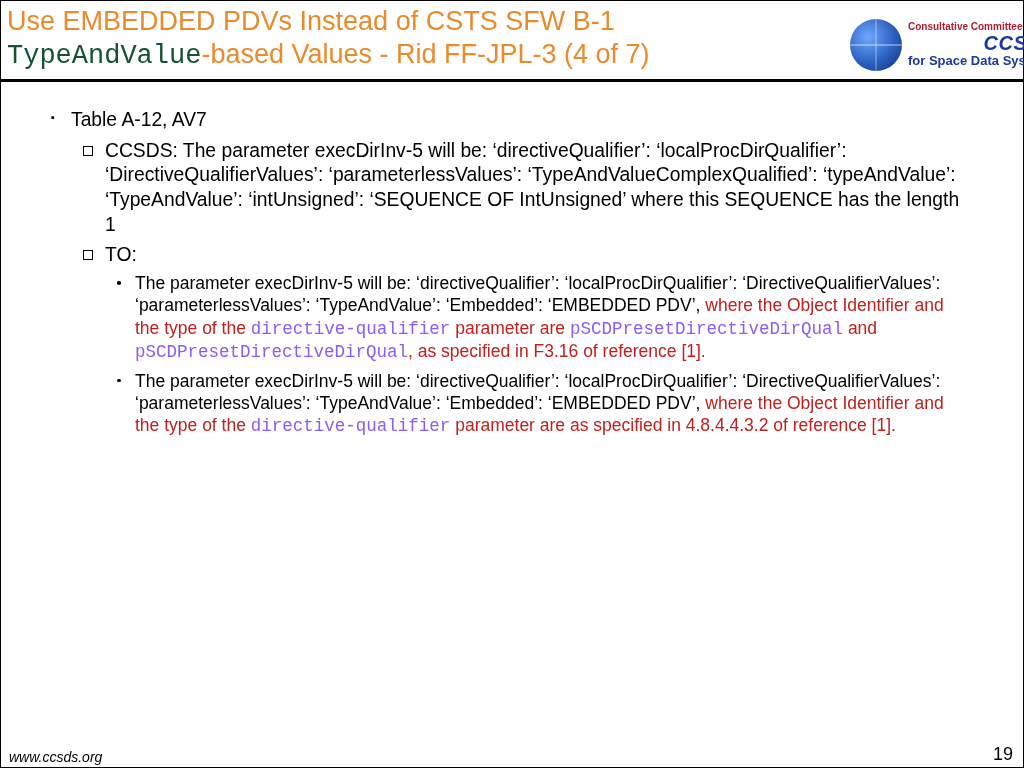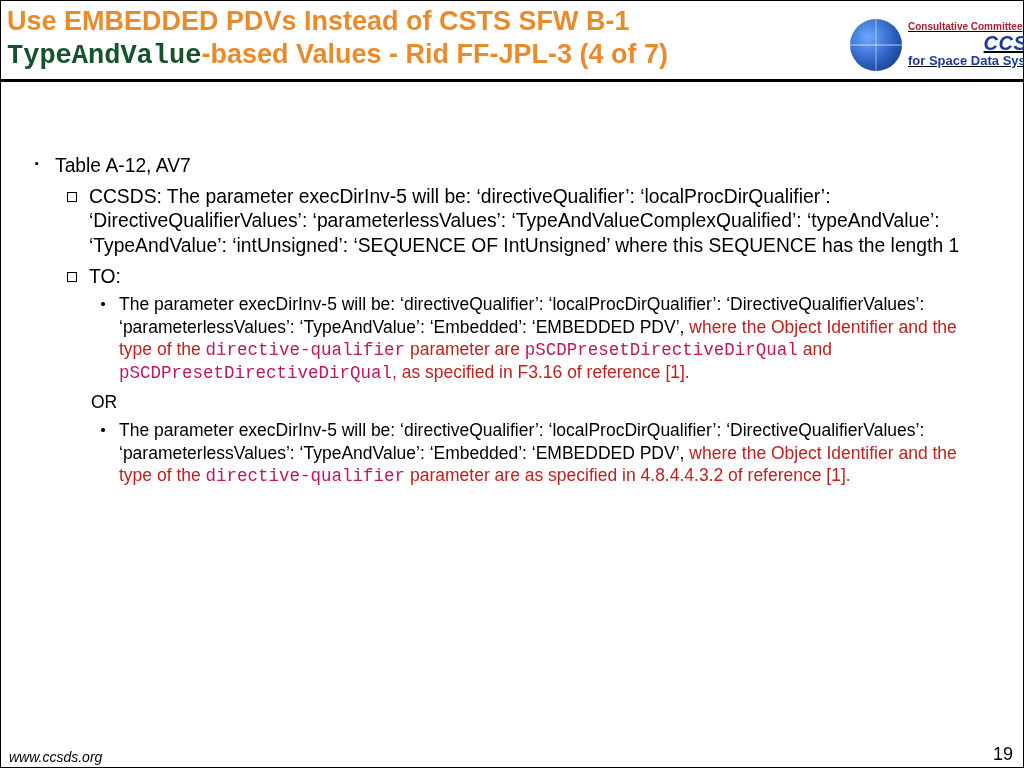--- a/index.html
+++ b/index.html
@@ -8,58 +8,57 @@
     width: 1024px; height: 768px; position: relative;
     border: 1px solid #000;
   }
   .header {
     position: relative;
     padding: 4px 6px 6px 6px;
     border-bottom: 3px solid #000;
   }
   .title-line {
     font-size: 27px;
-    font-weight: bold;
+    font-weight: normal;
     line-height: 1.22;
     color: #e98a2b;
   }
   .title-code {
     font-family: "Courier New", monospace;
     color: #14532d;
   }
   .logo {
     position: absolute;
     top: 14px; right: 8px;
     width: 165px; height: 60px;
-    display: flex; align-items: center; text-decoration: underline;
+    display: flex; align-items: center;
   }
   .logo-sphere {
     width: 52px; height: 52px; border-radius: 50%;
     background: radial-gradient(circle at 35% 35%, #6ea8ff 0%, #2a5fbf 55%, #0b2f73 100%);
     position: relative;
     flex: 0 0 52px;
   }
   .logo-sphere::after {
     content: ""; position: absolute; inset: 0;
     border-radius: 50%;
     background:
       linear-gradient(transparent 48%, rgba(255,255,255,.35) 48% 52%, transparent 52%),
       linear-gradient(90deg, transparent 48%, rgba(255,255,255,.25) 48% 52%, transparent 52%);
   }
   .logo-text { margin-left: 6px; line-height: 1.05; }
   .logo-l1 { color: #b01c2e; font-weight: bold; font-size: 10px; white-space: nowrap; }
   .logo-brand { color: #1a3a9c; font-weight: 900; font-size: 20px; letter-spacing: .5px; font-style: italic; text-align: right;}
   .logo-l2 { color: #1a3a9c; font-weight: bold; font-size: 13px; white-space: nowrap; }
 
   .body {
-    padding: 26px 60px 10px 24px;
+    padding: 26px 60px 10px 40px;
     font-size: 19.3px;
     line-height: 1.28;
     color: #000;
-    margin-top: 46px;
   }
   ul { list-style: none; }
   .lvl1 > li { position: relative; padding-left: 30px; margin-bottom: 6px; }
   .lvl1 > li::before {
     content: "▪"; position: absolute; left: 10px; top: 2px; font-size: 11px;
   }
   .lvl2 { margin-top: 6px; }
   .lvl2 > li { position: relative; padding-left: 34px; margin-bottom: 6px; }
   .lvl2 > li::before {
     content: ""; position: absolute; left: 12px; top: 7px;
@@ -68,21 +67,21 @@
   .lvl3 { margin-top: 4px; font-size: 17.5px; }
   .lvl3 > li { position: relative; padding-left: 30px; margin-bottom: 6px; }
   .lvl3 > li.dot::before {
     content: ""; position: absolute; left: 12px; top: 9px;
     width: 3.5px; height: 3.5px; background: #000; border-radius: 50%;
   }
   .lvl3 > li.or { padding-left: 6px; }
   .or-label { display: block; margin: 2px 0 2px -4px; }
 
   .red { color: #c0201e; }
-  .red-mono { color: #be185d; font-family: "Courier New", monospace; }
+  .red-mono { color: #8b5cf6; font-family: "Courier New", monospace; }
 
   .footer {
     position: absolute; left: 0; right: 0; bottom: 0;
     height: 24px; display: flex; justify-content: space-between; align-items: flex-end;
     padding: 0 10px 2px 8px;
     font-style: italic;
   }
   .footer-url { font-size: 14px; color: #000; }
   .footer-page { font-size: 18px; color: #000; font-style: normal;}
 </style>
@@ -113,23 +112,20 @@
         <ul class="lvl2">
           <li>
             <span>CCSDS: </span><span>The parameter execDirInv-5 will be: ‘directiveQualifier’: ‘localProcDirQualifier’: ‘DirectiveQualifierValues’: ‘parameterlessValues’: ‘TypeAndValueComplexQualified’: ‘typeAndValue’: ‘TypeAndValue’: ‘intUnsigned’: ‘SEQUENCE OF IntUnsigned’ where this SEQUENCE has the length 1</span>
           </li>
           <li>
             <span>TO:</span>
             <ul class="lvl3">
               <li class="dot">
                 <span>The parameter execDirInv-5 will be: ‘directiveQualifier’: ‘localProcDirQualifier’: ‘DirectiveQualifierValues’: ‘parameterlessValues’: ‘TypeAndValue’: ‘Embedded’: ‘EMBEDDED PDV’, </span><span class="red">where the Object Identifier and the type of the </span><span class="red-mono">directive-qualifier</span><span class="red"> parameter are </span><span class="red-mono">pSCDPresetDirectiveDirQual</span><span class="red"> and </span><span class="red-mono">pSCDPresetDirectiveDirQual</span><span class="red">, as specified in F3.16 of reference [1].</span>
               </li>
-              <li class="or">
-                <span class="or-label">OR</span>
-              </li>
               <li class="dot">
                 <span>The parameter execDirInv-5 will be: ‘directiveQualifier’: ‘localProcDirQualifier’: ‘DirectiveQualifierValues’: ‘parameterlessValues’: ‘TypeAndValue’: ‘Embedded’: ‘EMBEDDED PDV’, </span><span class="red">where the Object Identifier and the type of the </span><span class="red-mono">directive-qualifier</span><span class="red"> parameter are as specified in 4.8.4.4.3.2 of reference [1].</span>
               </li>
             </ul>
           </li>
         </ul>
       </li>
     </ul>
   </div>
 

